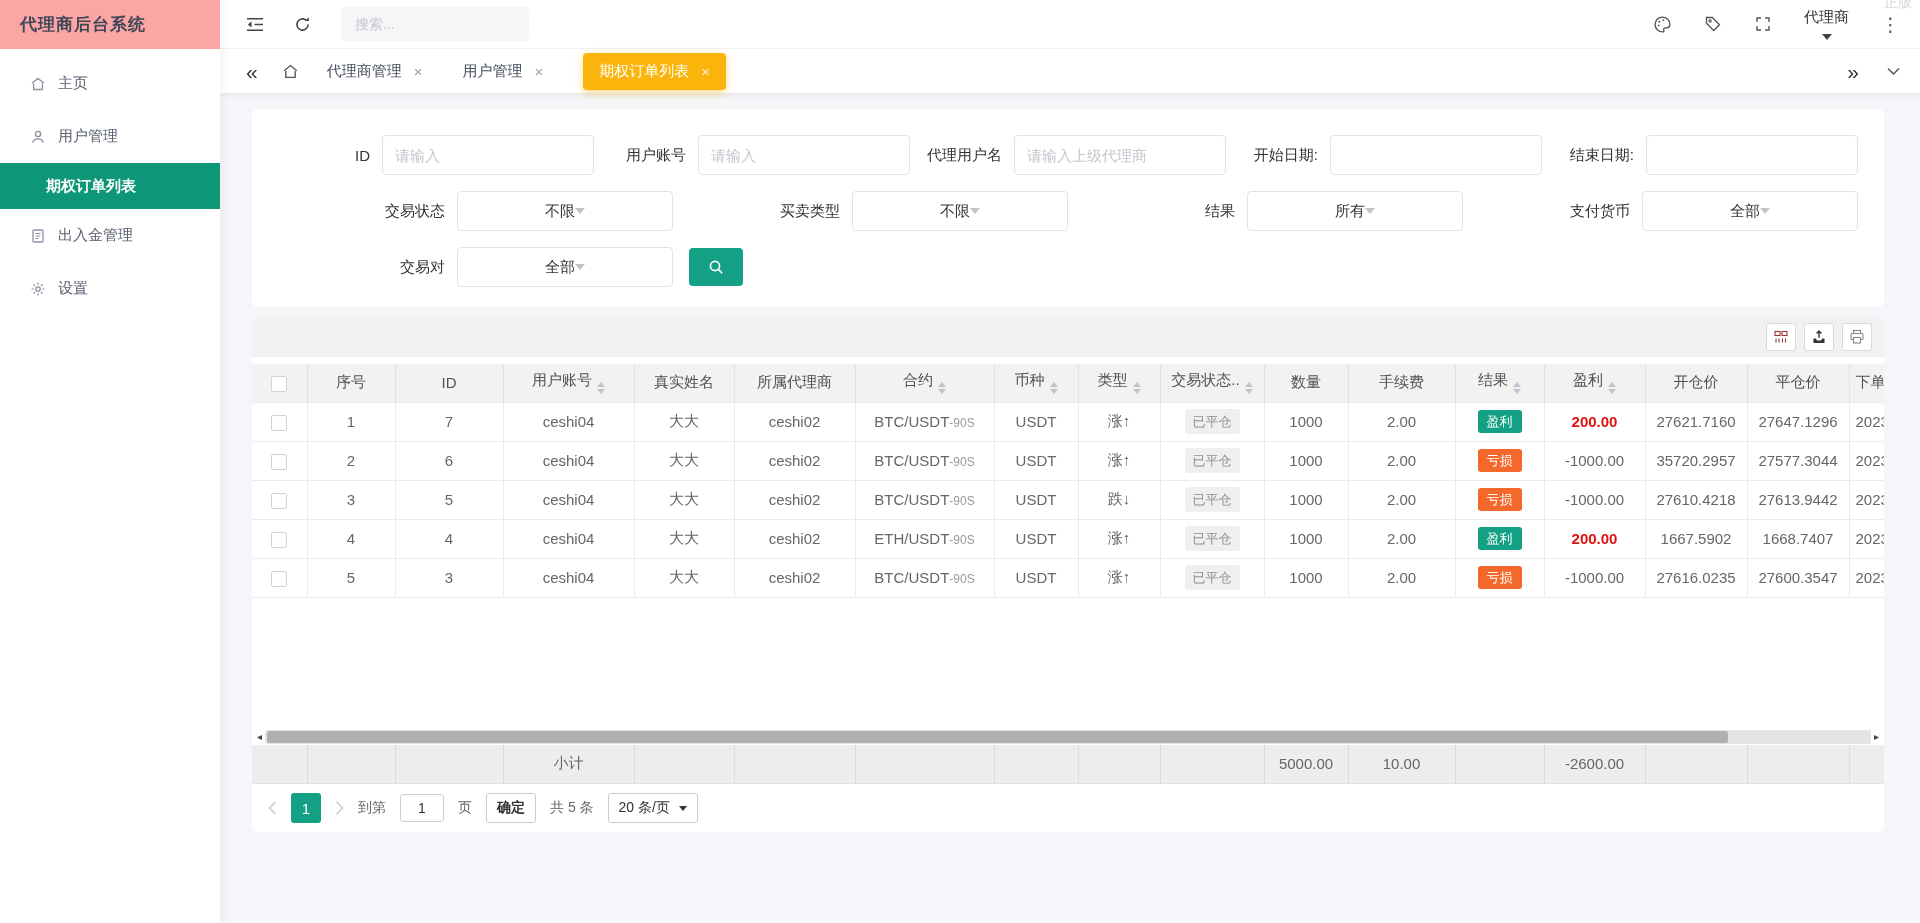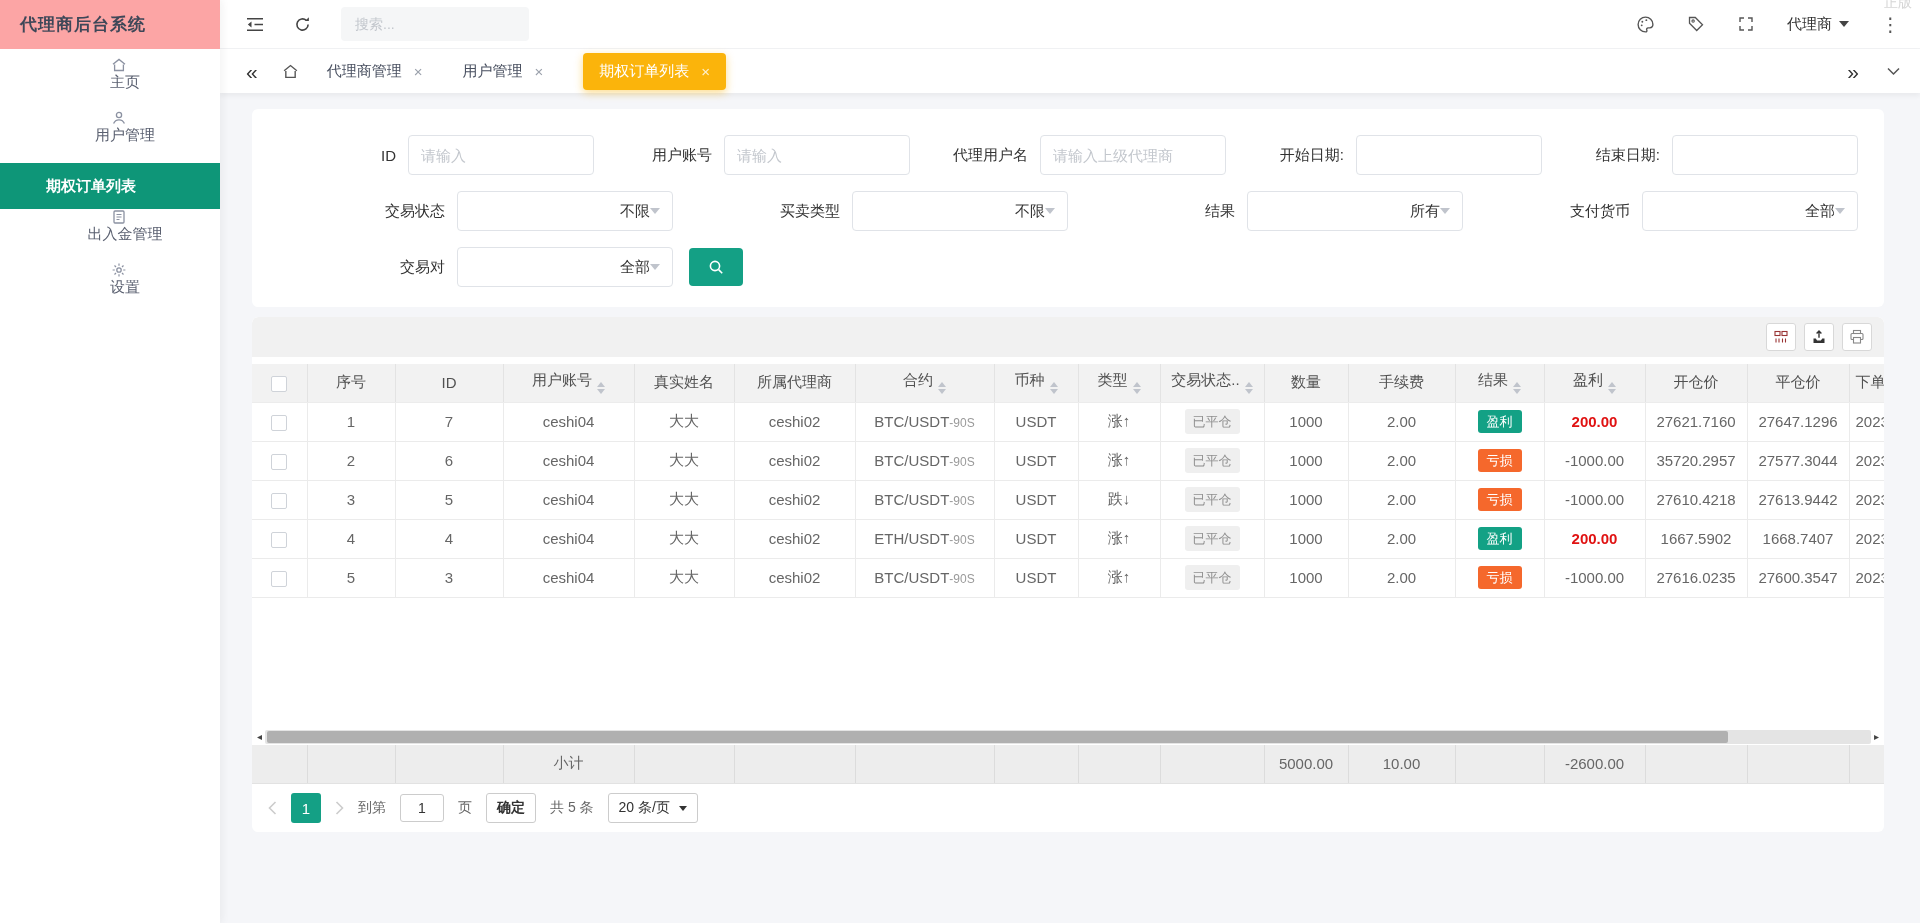--- a/index.html
+++ b/index.html
@@ -8,36 +8,36 @@
     width:1920px; height:923px; overflow:hidden;
     background:#f5f6f9; color:#333;
     font-family:"Liberation Sans","DejaVu Sans",sans-serif;
   }
   .app { display:flex; height:100%; }
 
   
   .sidebar { flex:0 0 220px; width:220px; background:#fff; box-shadow:2px 0 8px rgba(29,35,41,.06); position:relative; z-index:5; }
   .sb-header { height:49px; background:#fca5a5; color:#3e4758; font-size:17px; font-weight:700; display:flex; align-items:center; padding-left:20px; letter-spacing:1px; }
   .sb-body { padding-top:8px; border-radius:0 14px 0 0; background:#fff; }
-  .sb-item { height:53px; display:flex; align-items:center; padding-left:30px; font-size:15px; color:#5a6070; cursor:pointer; position:relative;flex-direction:column; }
+  .sb-item { height:53px; display:flex; align-items:center; padding-left:30px; font-size:15px; color:#5a6070; cursor:pointer; position:relative; }
   .sb-item .ic { display:flex; margin-right:12px; color:#8b91a1; }
   .sb-item.open { color:#5a4be0; }
   .sb-item.open .ic { color:#5a4be0; }
   .sb-item.open::before { content:""; position:absolute; left:0; top:7px; bottom:7px; width:4px; background:#5a4be0; }
   .sb-sub { height:46px; display:flex; align-items:center; padding-left:46px; font-size:15px; font-weight:700; color:#fff; background:#0e9678; cursor:pointer; }
 
   
   .main { flex:1; display:flex; flex-direction:column; min-width:0; }
 
   .topbar { height:49px; background:#fff; display:flex; align-items:center; padding:0 20px 0 26px; position:relative; border-bottom:1px solid #f1f2f4; }
   .tb-icon { display:flex; margin-right:30px; cursor:pointer; color:#444; }
   .search { width:188px; height:34px; background:#f5f6f7; border:none; border-radius:4px; padding:0 14px; font-size:14px; color:#333; outline:none; }
   .search::placeholder { color:#c3c7cd; }
   .tb-right { margin-left:auto; display:flex; align-items:center; gap:32px; }
-  .user-menu { display:flex; align-items:center; gap:7px; font-size:15px; color:#333; cursor:pointer; }
+  .user-menu { display:flex; align-items:center; gap:7px; font-size:15px; color:#333; cursor:pointer;flex-direction:column; }
   .user-caret { width:0; height:0; border-left:5px solid transparent; border-right:5px solid transparent; border-top:6px solid #444; }
   .kebab { font-size:19px; color:#555; cursor:pointer; line-height:1; }
   .watermark { position:absolute; top:-6px; right:8px; color:#d6d6d6; font-size:14px; pointer-events:none; }
 
   .tabbar { height:44px; background:#fff; display:flex; align-items:center; padding:0 20px 0 26px; box-shadow:0 3px 5px rgba(0,0,0,.05); position:relative; z-index:2; }
   .tab-chev { font-size:21px; color:#333; margin-right:24px; cursor:pointer; line-height:1; }
   .tab-home { display:flex; color:#555; margin-right:28px; cursor:pointer; }
   .tab { display:flex; align-items:center; gap:12px; font-size:15px; color:#495060; margin-right:40px; cursor:pointer; white-space:nowrap; }
   .tab .x { color:#9aa0ab; font-size:15px; }
   .tab.active { background:#fbb40b; color:#fff; padding:9px 16px; border-radius:4px; margin-right:0; box-shadow:0 3px 8px rgba(251,180,11,.45); }
@@ -46,23 +46,23 @@
 
   .content { flex:1; padding:16px 36px 0 32px; min-height:0; }
   .card { background:#fff; border-radius:6px; }
 
   
   .filter-card { padding:26px 26px 14px; margin-bottom:10px; }
   .f-row { display:flex; align-items:center; margin-bottom:16px; }
   .f-row.last { margin-bottom:6px; }
   .field { flex:1; display:flex; align-items:center; justify-content:flex-end; min-width:0; }
   .field label { font-size:15px; color:#333; margin-right:12px; white-space:nowrap; }
-  .f-input { width:186px; height:40px; border:1px solid #e0e3e8; border-radius:4px; padding:0 12px; font-size:15px; color:#be185d; outline:none; background:#fff; }
+  .f-input { width:212px; height:40px; border:1px solid #e0e3e8; border-radius:4px; padding:0 12px; font-size:15px; color:#be185d; outline:none; background:#fff; }
   .f-input::placeholder { color:#c3c7cd; }
-  .f-select { width:216px; height:40px; border:1px solid #e0e3e8; border-radius:4px; background:#fff; display:flex; align-items:center; justify-content:flex-end; padding:0 12px; font-size:15px; color:#333; cursor:pointer; }
+  .f-select { width:216px; height:40px; border:1px solid #e0e3e8; border-radius:4px; background:#fff; display:flex; align-items:center; justify-content:center; padding:0 12px; font-size:15px; color:#333; cursor:pointer; }
   .sel-caret { width:0; height:0; border-left:5px solid transparent; border-right:5px solid transparent; border-top:6px solid #c0c4cc; }
   .row3-field { flex:0 0 auto; width:395px; }
   .btn-search { width:54px; height:38px; background:#14a085; border:none; border-radius:4px; margin-left:16px; display:flex; align-items:center; justify-content:center; cursor:pointer; }
 
   
   .table-card { height:515px; display:flex; flex-direction:column; overflow:hidden; }
   .t-toolbar { flex:0 0 40px; background:#f1f1f1; display:flex; align-items:center; justify-content:flex-end; gap:8px; padding:0 12px; border-radius:6px 6px 0 0; }
   .tool-btn { width:30px; height:28px; background:#fff; border:1px solid #d8d8d8; border-radius:3px; display:flex; align-items:center; justify-content:center; cursor:pointer; }
   .t-wrap { overflow:hidden; margin-top:7px; flex:0 0 auto; }
   table.grid { border-collapse:collapse; table-layout:fixed; width:1797px; }

